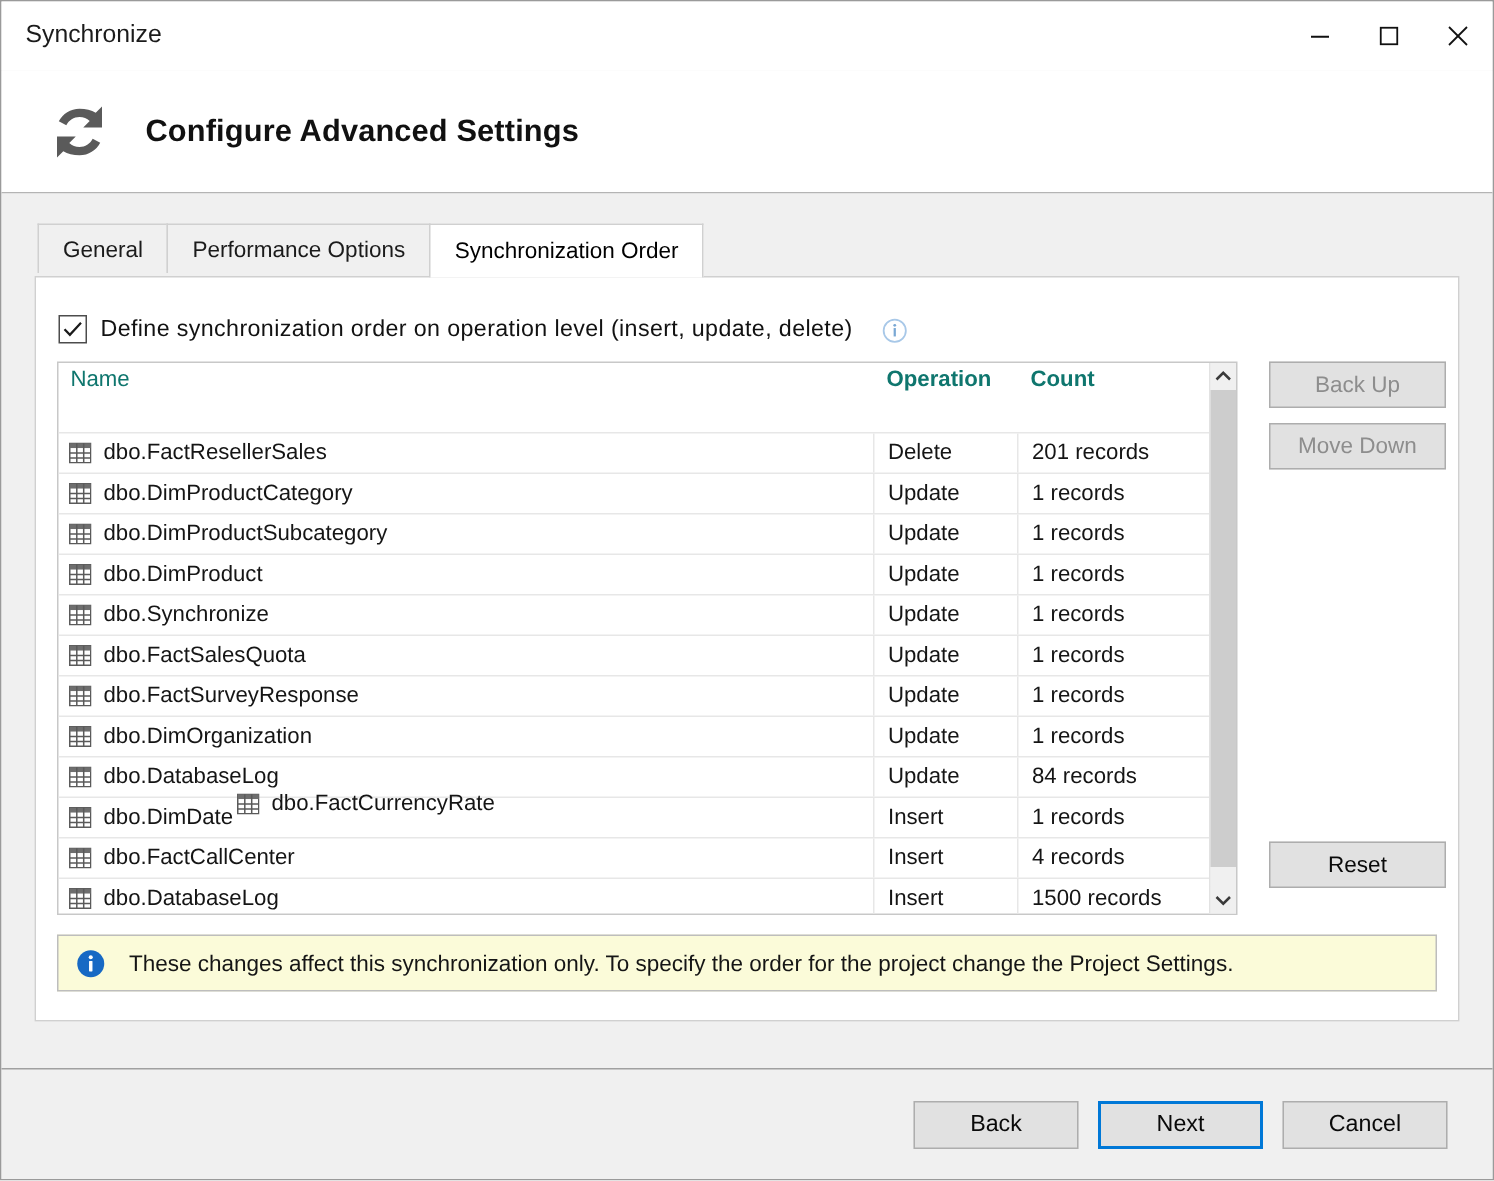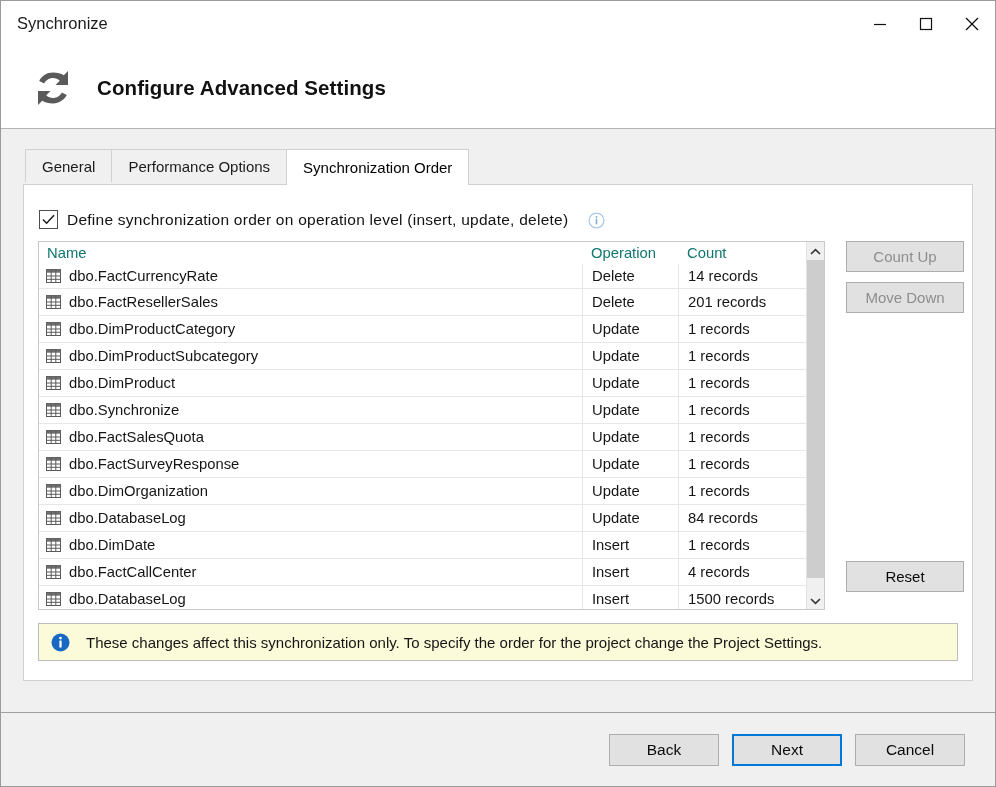--- a/index.html
+++ b/index.html
@@ -181,20 +181,21 @@
     color: #151515;
   }
   .grid-row.header-row {
     border-bottom: none;
     height: 22px;
     color: #0f766e;
   }
   .grid-row.first-data {
     border-bottom: 1px solid #e7e7e7;
     height: 25px;
+    flex-direction: column;
   }
   .cell-name {
     flex: 0 0 543px;
     width: 543px;
     display: flex;
     align-items: center;
     padding-left: 7px;
     overflow: hidden;
     white-space: nowrap;
   }
@@ -211,21 +212,21 @@
   .cell-count {
     flex: 1 1 auto;
     border-left: 1px solid #e7e7e7;
     padding-left: 9px;
     height: 100%;
     display: flex;
     align-items: center;
     white-space: nowrap;
   }
   .header-row .cell-op,
-  .header-row .cell-count { border-left: none; }
+  .header-row .cell-count { border-left: none; font-weight: bold; }
   .header-row .cell-name { padding-left: 8px; }
 
   .table-icon {
     width: 15px; height: 14px;
     flex: 0 0 15px;
     margin-right: 8px;
   }
 
   
   #grid-scrollbar {
@@ -659,21 +660,21 @@
               <span>
                 <svg width="11" height="8" viewBox="0 0 11 8">
                     <polyline points="1,2 5.5,6.4 10,2" fill="none" stroke="#3a3a3a" stroke-width="1.7"></polyline>
                   </svg>
               </span>
             </div>
           </div>
         </div>
 
         <div id="side-buttons">
-          <button class="side-btn disabled" id="btn-move-up">Count Up</button>
+          <button class="side-btn disabled" id="btn-move-up">Back Up</button>
           <button class="side-btn disabled" id="btn-move-down">Move Down</button>
           <button class="side-btn" id="btn-reset">Reset</button>
         </div>
       </div>
 
       <div id="info-banner">
         <span id="banner-icon">
           <svg width="19" height="19" viewBox="0 0 19 19">
             <circle cx="9.5" cy="9.5" r="9" fill="#1769c4"></circle>
             <circle cx="9.5" cy="5.1" r="1.35" fill="#ffffff"></circle>

